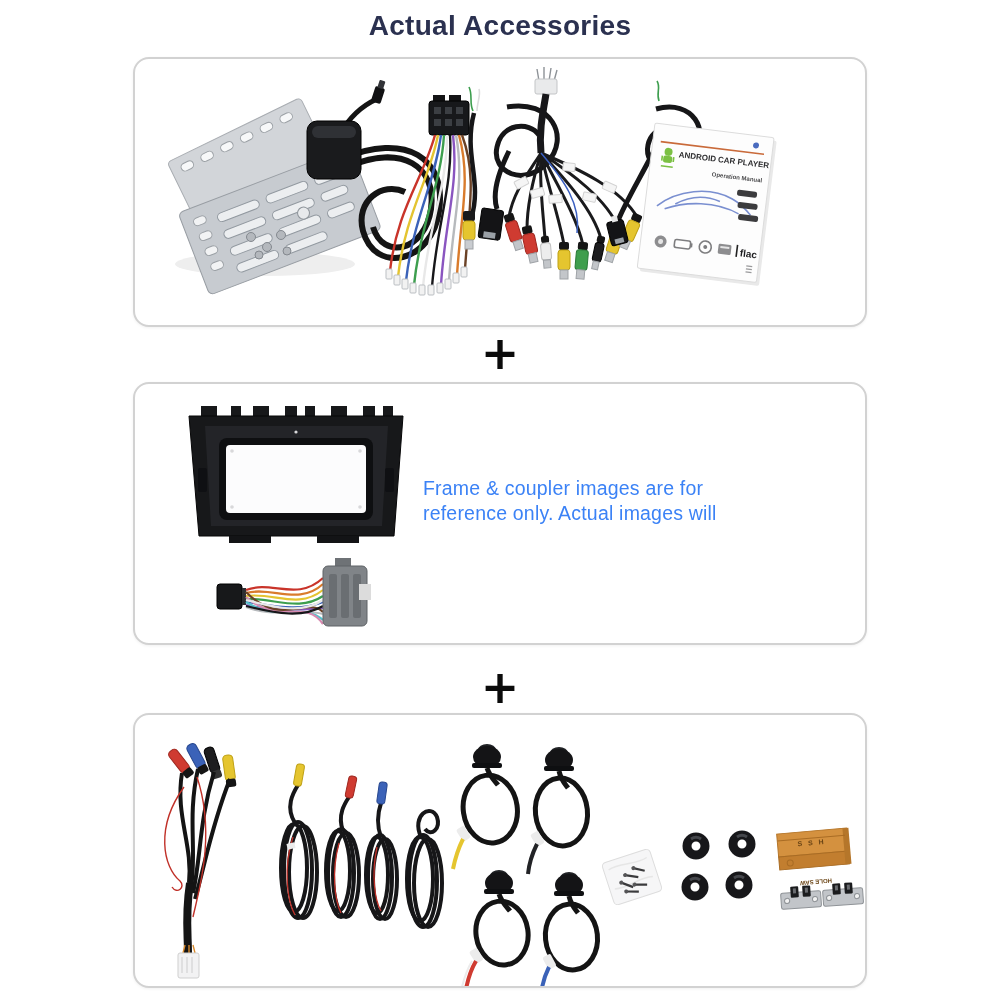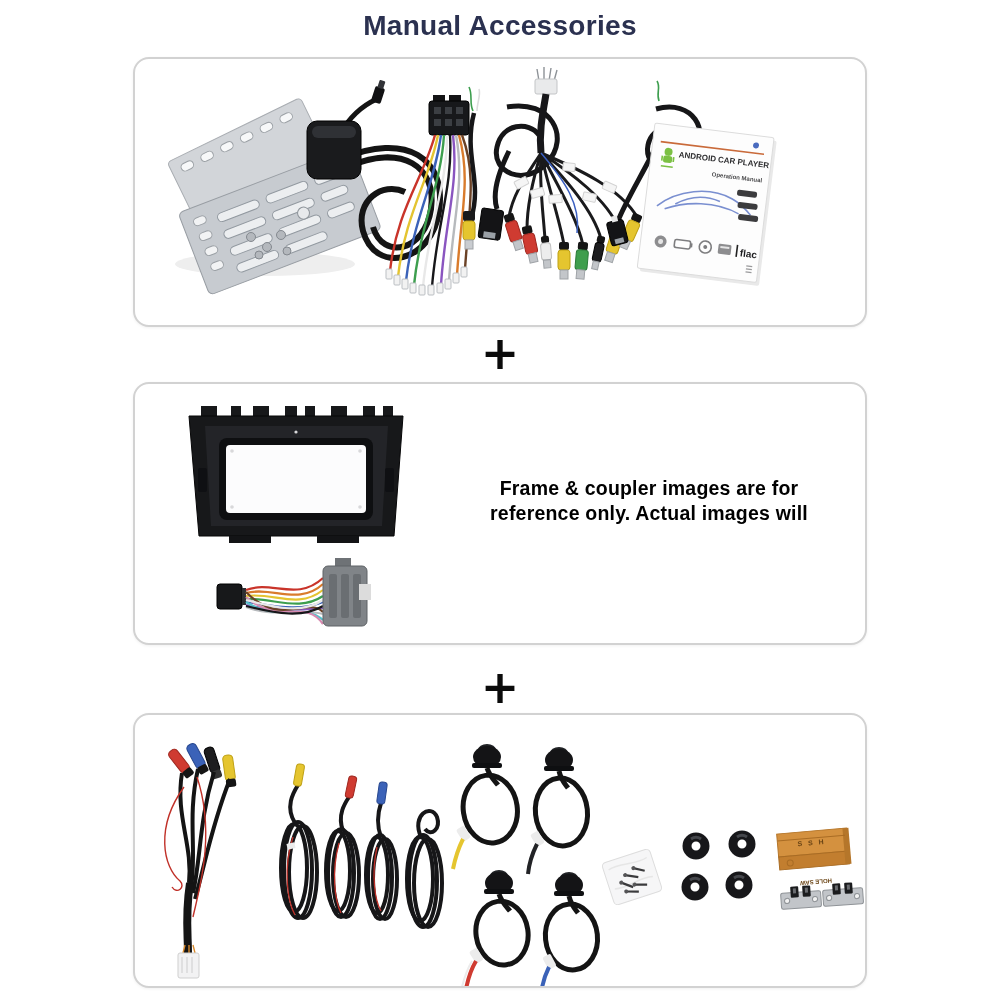--- a/index.html
+++ b/index.html
@@ -10,29 +10,29 @@
   .panel{position:absolute;background:#ffffff;border:2px solid #d2d2d2;
        border-radius:16px;box-shadow:0 1px 3px rgba(0,0,0,.06);}
   #panel1{left:133px;top:57px;width:730px;height:266px;}
   #panel2{left:133px;top:382px;width:730px;height:259px;}
   #panel3{left:133px;top:713px;width:730px;height:271px;}
   .panel svg{position:absolute;left:0;top:0;width:100%;height:100%;}
   .plus{position:absolute;left:470px;width:60px;text-align:center;
        font-family:"DejaVu Sans",sans-serif;font-size:46px;font-weight:900;
        color:#0b0b0b;line-height:50px;}
   #plus1{top:328px;} #plus2{top:662px;}
-  .note{position:absolute;left:288px;top:92px;width:452px;text-align:center;
-       color:#000000;font-size:19.5px;font-weight:700;line-height:25px;
+  .note{position:absolute;left:288px;top:92px;width:452px;
+       color:#3b82f6;font-size:19.5px;font-weight:400;line-height:25px;
        letter-spacing:.2px;}
   text{font-family:"Liberation Sans",sans-serif;}
 </style>
 </head>
 <body>
 
-<div class="page-title">Manual Accessories</div>
+<div class="page-title">Actual Accessories</div>
 
 <div class="panel" id="panel1">
 <svg viewBox="0 0 730 266">
 
   <g>
     <ellipse cx="130" cy="205" rx="90" ry="12" fill="#eeeeee"></ellipse>
     <g transform="translate(118,115) rotate(-26)">
       <rect x="-72" y="-48" width="148" height="66" rx="4" fill="#d2d5d9" stroke="#a8acb1"></rect>
       <rect x="-62" y="-40" width="13" height="8" rx="4" fill="#f7f8f9" stroke="#9ba0a5"></rect>
       <rect x="-40" y="-40" width="13" height="8" rx="4" fill="#f7f8f9" stroke="#9ba0a5"></rect>

